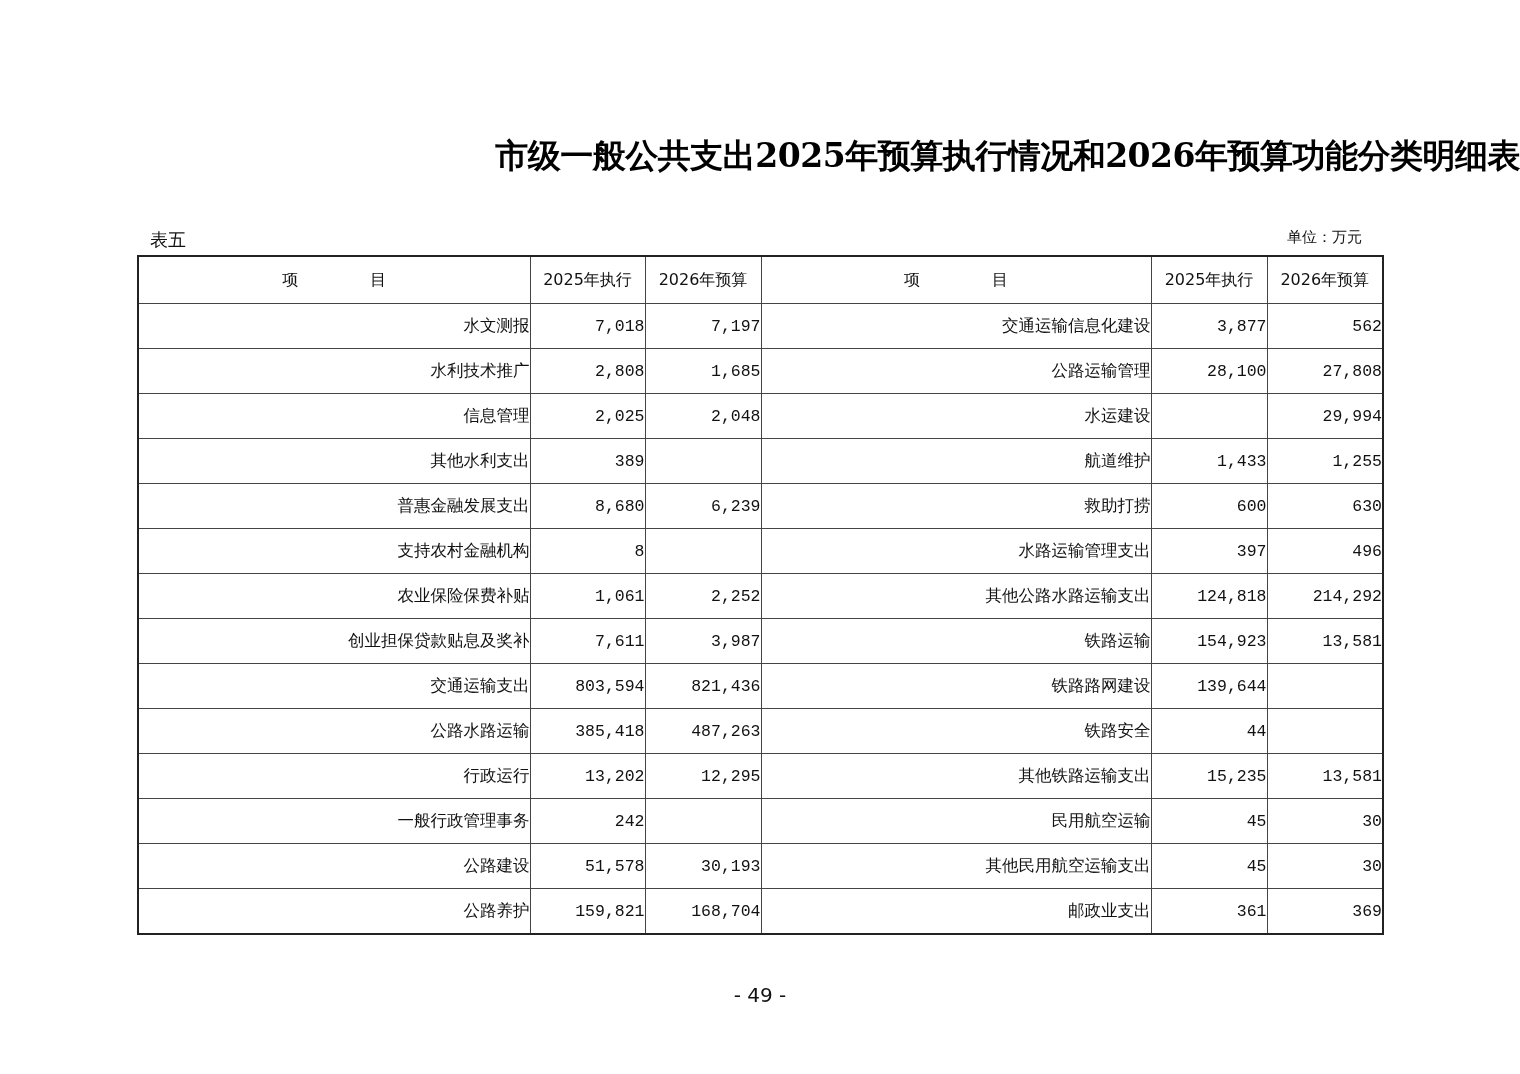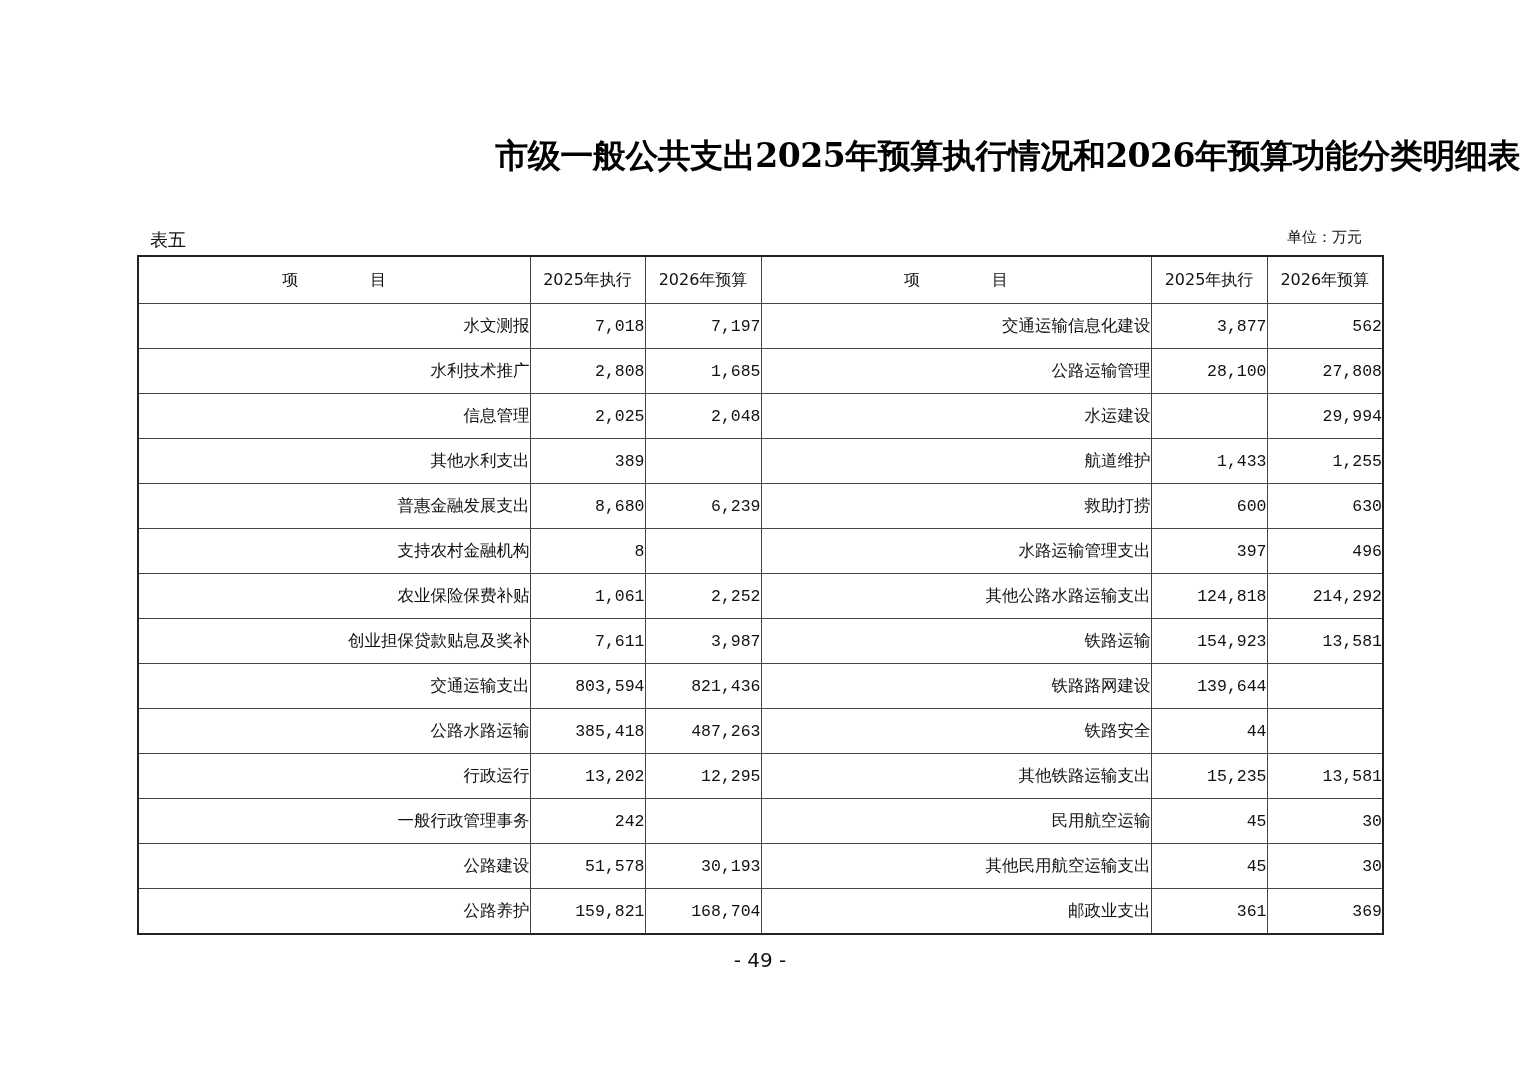--- a/index.html
+++ b/index.html
@@ -18,21 +18,21 @@
   table.budget th { font-family: "DejaVu Sans", "Liberation Sans", sans-serif; font-size: 16px; text-align: center; height: 46px; margin-top: 48px; }
   table.budget th.name-h span { display: inline-block; }
   table.budget th.name-h .gap { width: 72px; }
   td.name { text-align: right; }
   td.num { text-align: right; padding-right: 11px; font-family: Liberation Mono, monospace; font-size: 16px; }
   .lvl1 { padding-left: 24px; }
   .lvl2 { padding-left: 45px; }
   .lvl3 { padding-left: 66px; }
   td.name.right.lvl2 { }
   td.name.right.lvl3 { }
-  .page-number { position: absolute; left: 0; width: 1520px; top: 948px; text-align: center; font-family: "DejaVu Sans", "Liberation Sans", sans-serif; font-size: 20px; }
+  .page-number { position: absolute; left: 0; width: 1520px; top: 983px; text-align: center; font-family: "DejaVu Sans", "Liberation Sans", sans-serif; font-size: 20px; }
 </style>
 </head>
 <body>
 
 <div class="title">市级一般公共支出2025年预算执行情况和2026年预算功能分类明细表</div>
 <div class="table-label">表五</div>
 <div class="unit-label">单位：万元</div>
 
 <table class="budget">
   <colgroup>

